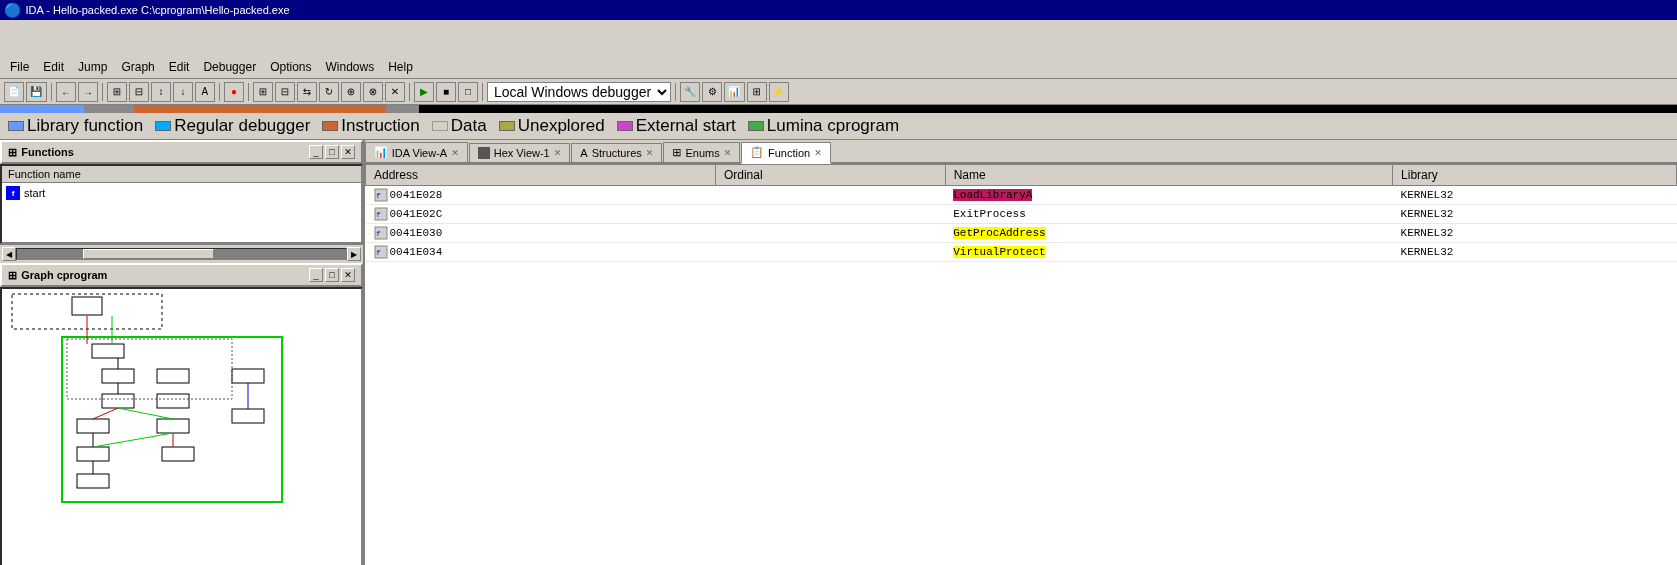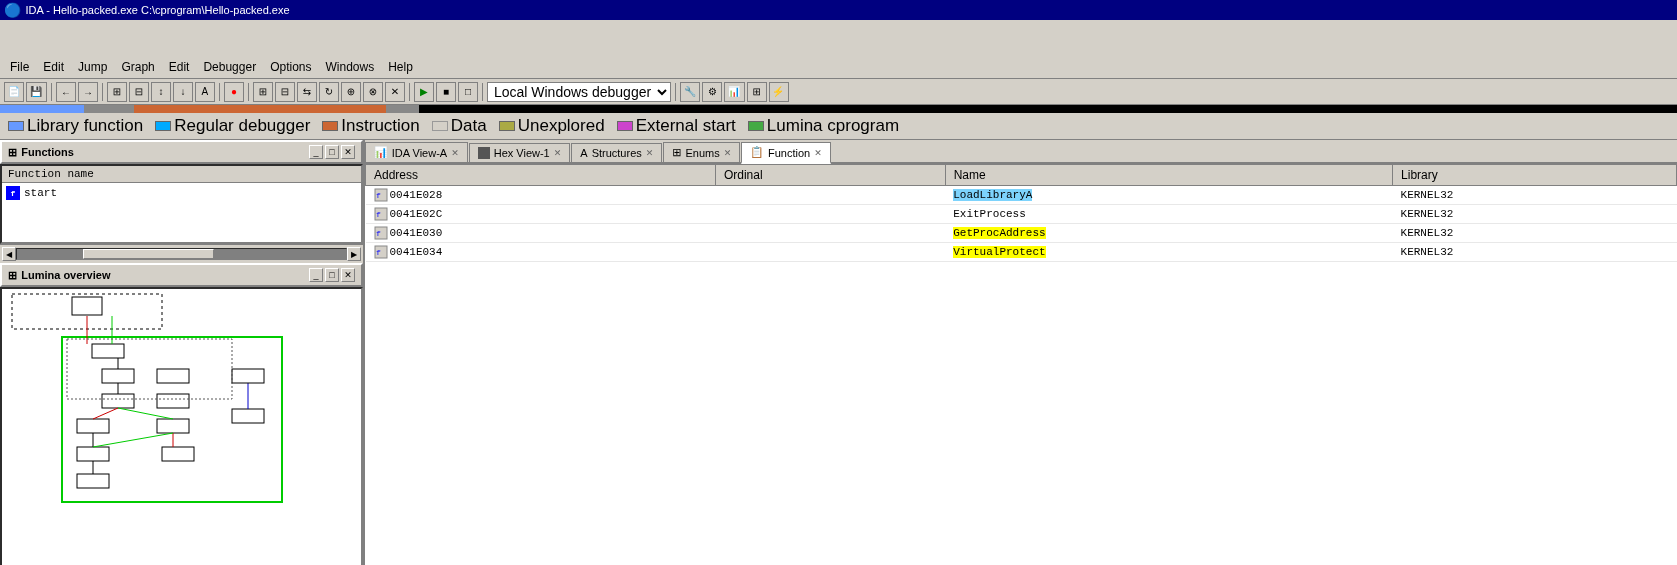--- a/index.html
+++ b/index.html
@@ -360,21 +360,21 @@
         <span>⊞</span>
         <span>Functions</span>
       </div>
       <div style="display:flex;gap:2px;">
         <button class="panel-ctrl-btn">_</button>
         <button class="panel-ctrl-btn">□</button>
         <button class="panel-ctrl-btn">✕</button>
       </div>
     </div>
 
-    <div class="functions-content" style="flex:0 0 80px;font-family:Liberation Mono, monospace;">
+    <div class="functions-content" style="flex:0 0 80px;">
       <div class="functions-header">
         <span>Function name</span>
       </div>
       <div class="functions-list">
         <div class="function-item">
           <div class="function-icon">f</div>
           <span>start</span>
         </div>
       </div>
     </div>
@@ -383,21 +383,21 @@
       <button class="panel-ctrl-btn" style="font-size:8px;">◀</button>
       <div class="scrollbar-track">
         <div class="scrollbar-thumb"></div>
       </div>
       <button class="panel-ctrl-btn" style="font-size:8px;">▶</button>
     </div>
 
     <div class="panel-header">
       <div class="panel-header-left">
         <span>⊞</span>
-        <span>Lumina overview</span>
+        <span>Graph cprogram</span>
       </div>
       <div style="display:flex;gap:2px;">
         <button class="panel-ctrl-btn">_</button>
         <button class="panel-ctrl-btn">□</button>
         <button class="panel-ctrl-btn">✕</button>
       </div>
     </div>
 
     <div class="graph-panel">
       <svg width="360" height="220">
@@ -492,21 +492,21 @@
             <th>Library</th>
           </tr>
         </thead>
         <tbody id="imports-tbody">
         <tr>
               <td><svg width="14" height="14" style="vertical-align:middle;margin-right:2px;">
                   <rect x="1" y="1" width="12" height="12" fill="#d4d0c8" stroke="#888" stroke-width="1"></rect>
                   <text x="2" y="10" font-size="8" fill="#00f">f</text>
                 </svg>0041E028</td>
               <td></td>
-              <td><span style="background:#7dd3fc;">LoadLibraryA</span></td>
+              <td><span style="background:#be185d;">LoadLibraryA</span></td>
               <td>KERNEL32</td>
             </tr>
             <tr>
               <td><svg width="14" height="14" style="vertical-align:middle;margin-right:2px;">
                   <rect x="1" y="1" width="12" height="12" fill="#d4d0c8" stroke="#888" stroke-width="1"></rect>
                   <text x="2" y="10" font-size="8" fill="#00f">f</text>
                 </svg>0041E02C</td>
               <td></td>
               <td>ExitProcess</td>
               <td>KERNEL32</td>

